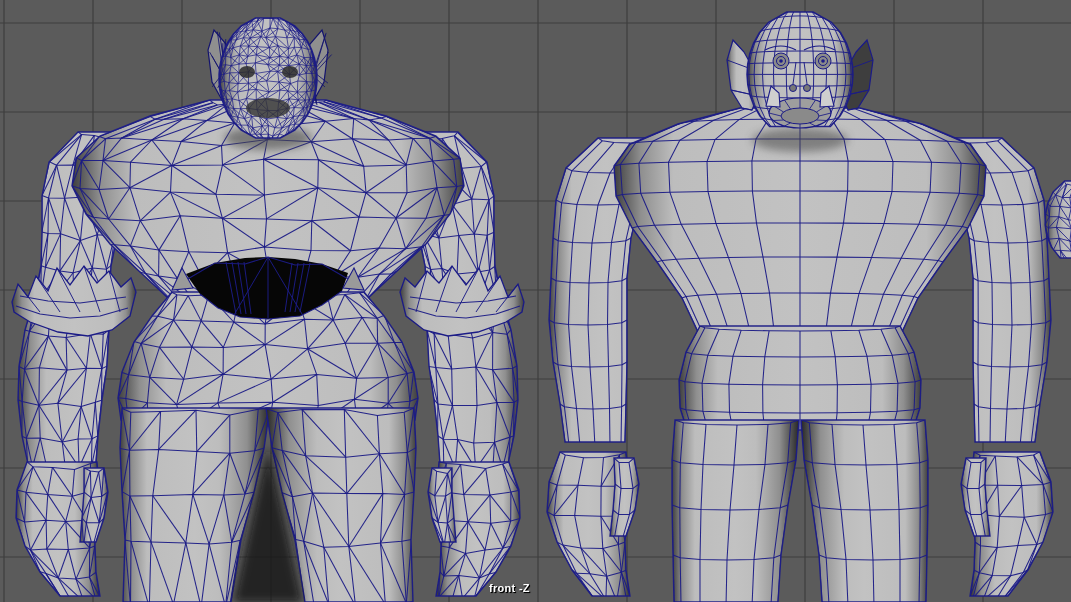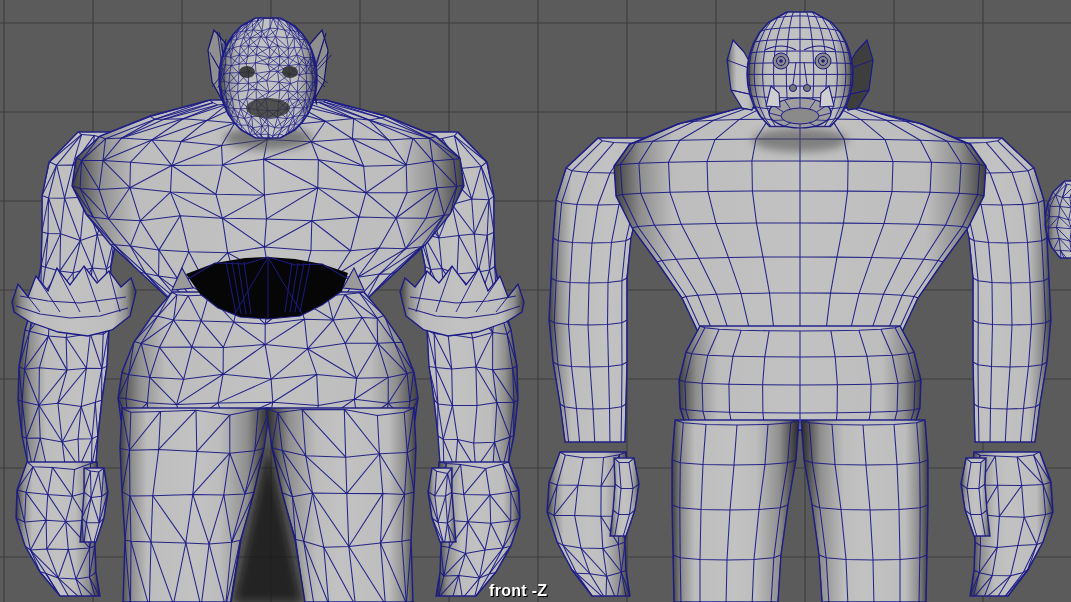--- a/index.html
+++ b/index.html
@@ -7,21 +7,21 @@
     position:relative;
     width:1071px;height:602px;
     overflow:hidden;
     background:var(--background,#5b5b5b);
     font-family:"Liberation Sans", sans-serif;
   }
   .viewport svg{position:absolute;left:0;top:0;}
   .cam-label{
     position:absolute;
     left:489px;top:582px;
-    font-size:16px;
+    font-size:11px;
     font-weight:bold;
     color:var(--label-text,#fff);
     text-shadow:1px 1px 1px #000, 1px 1px 0 #000;
     letter-spacing:0.3px;
     user-select:none;
     white-space:nowrap;
   }
 </style>
 </head>
 <body>

